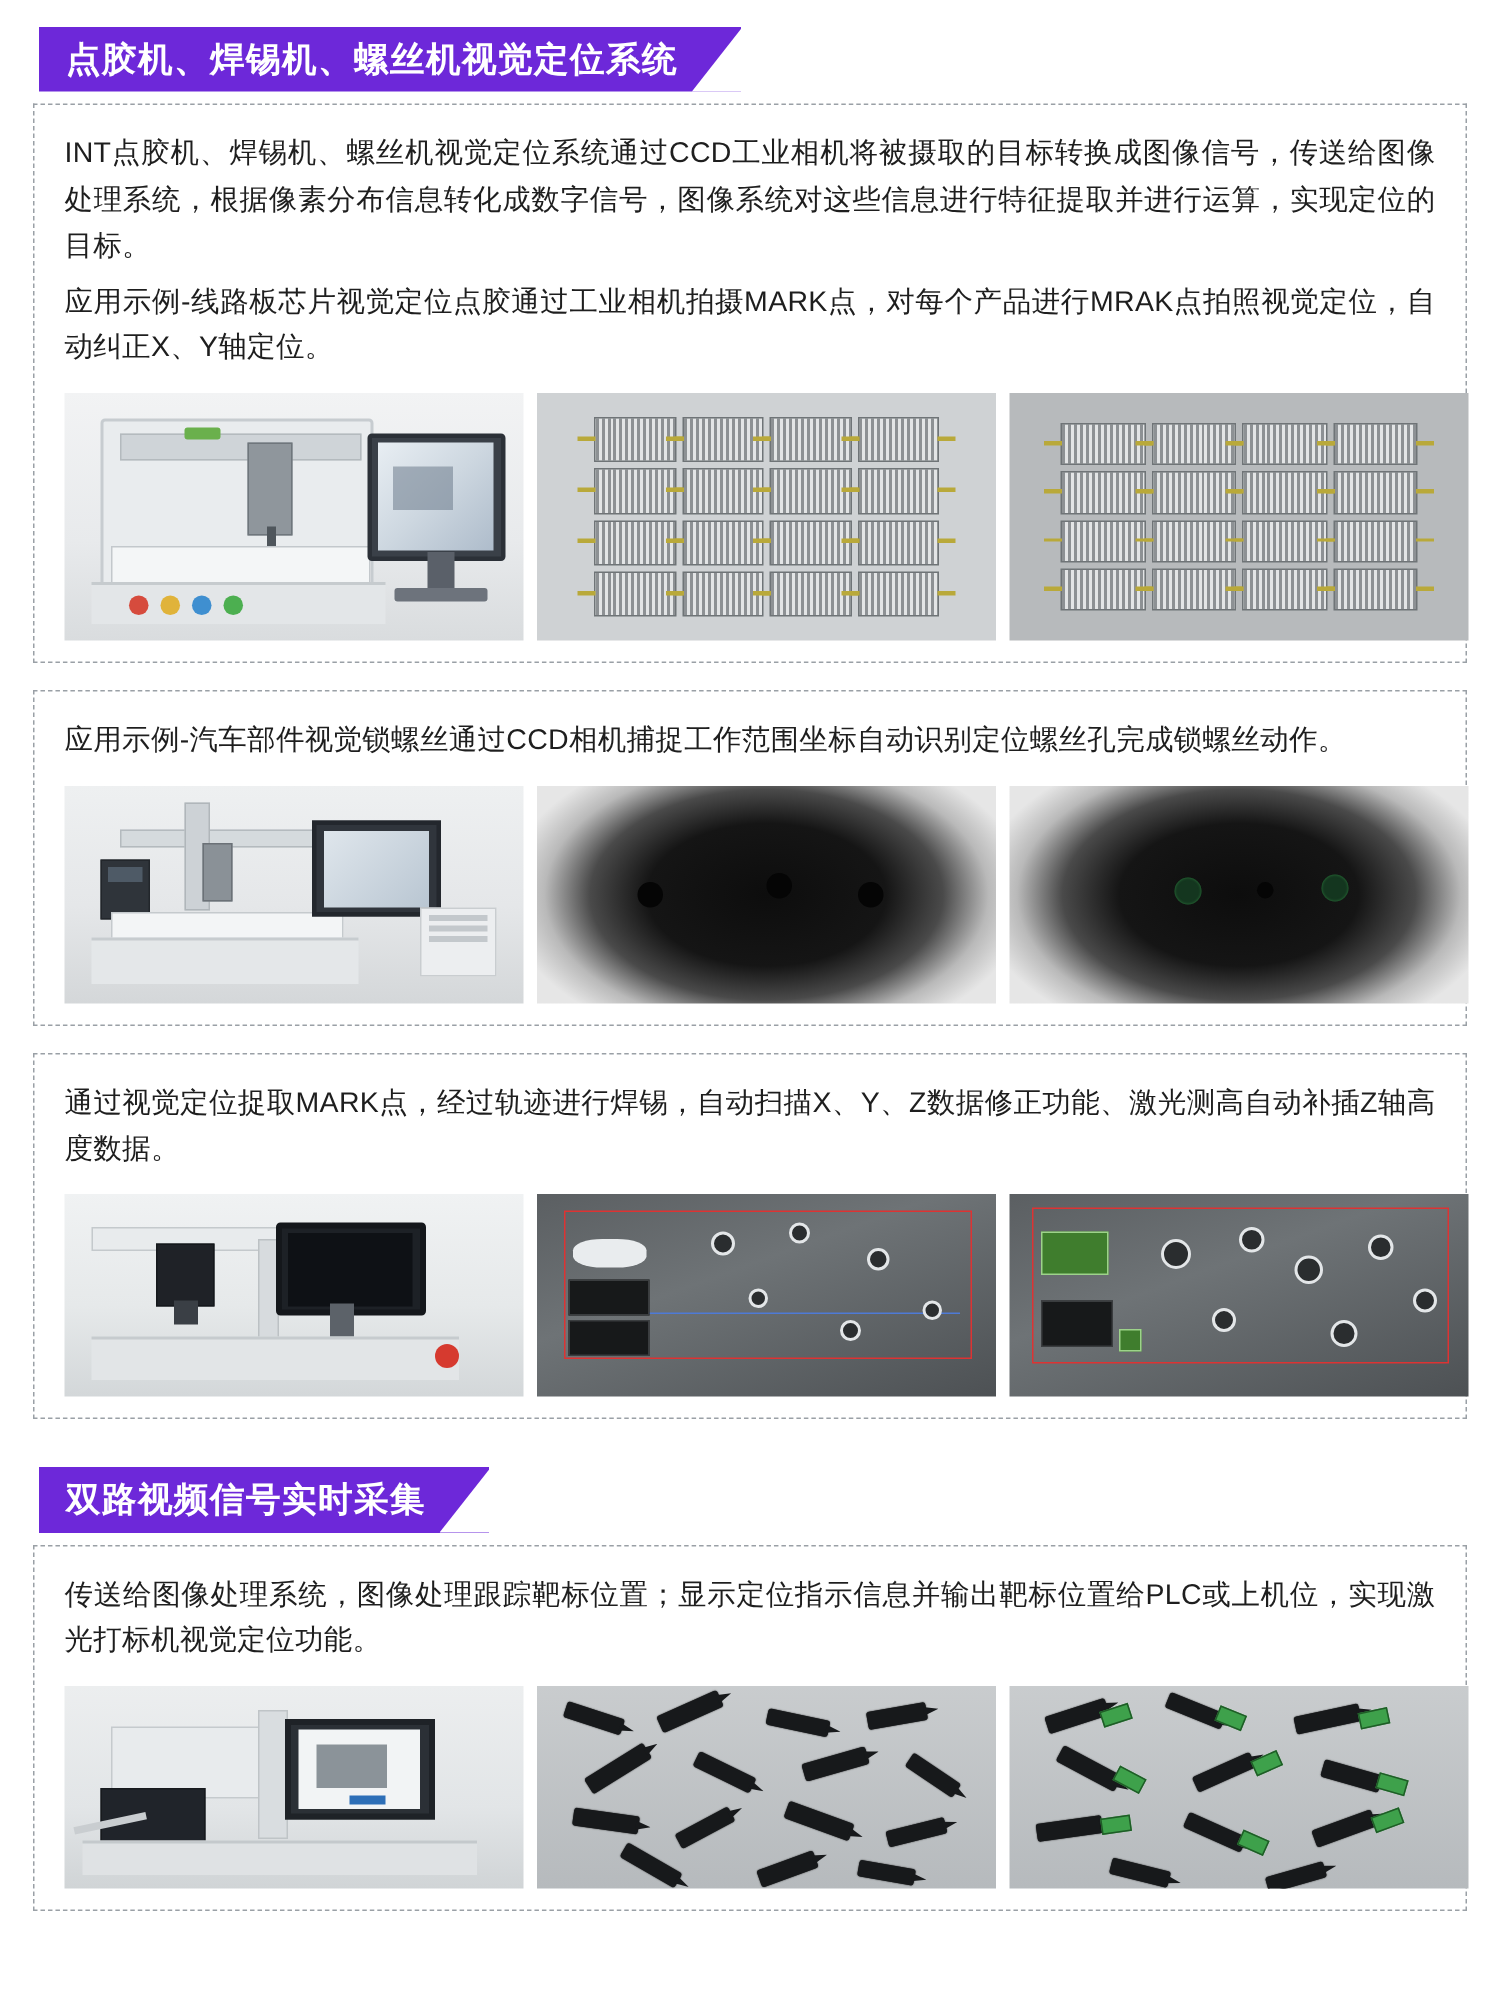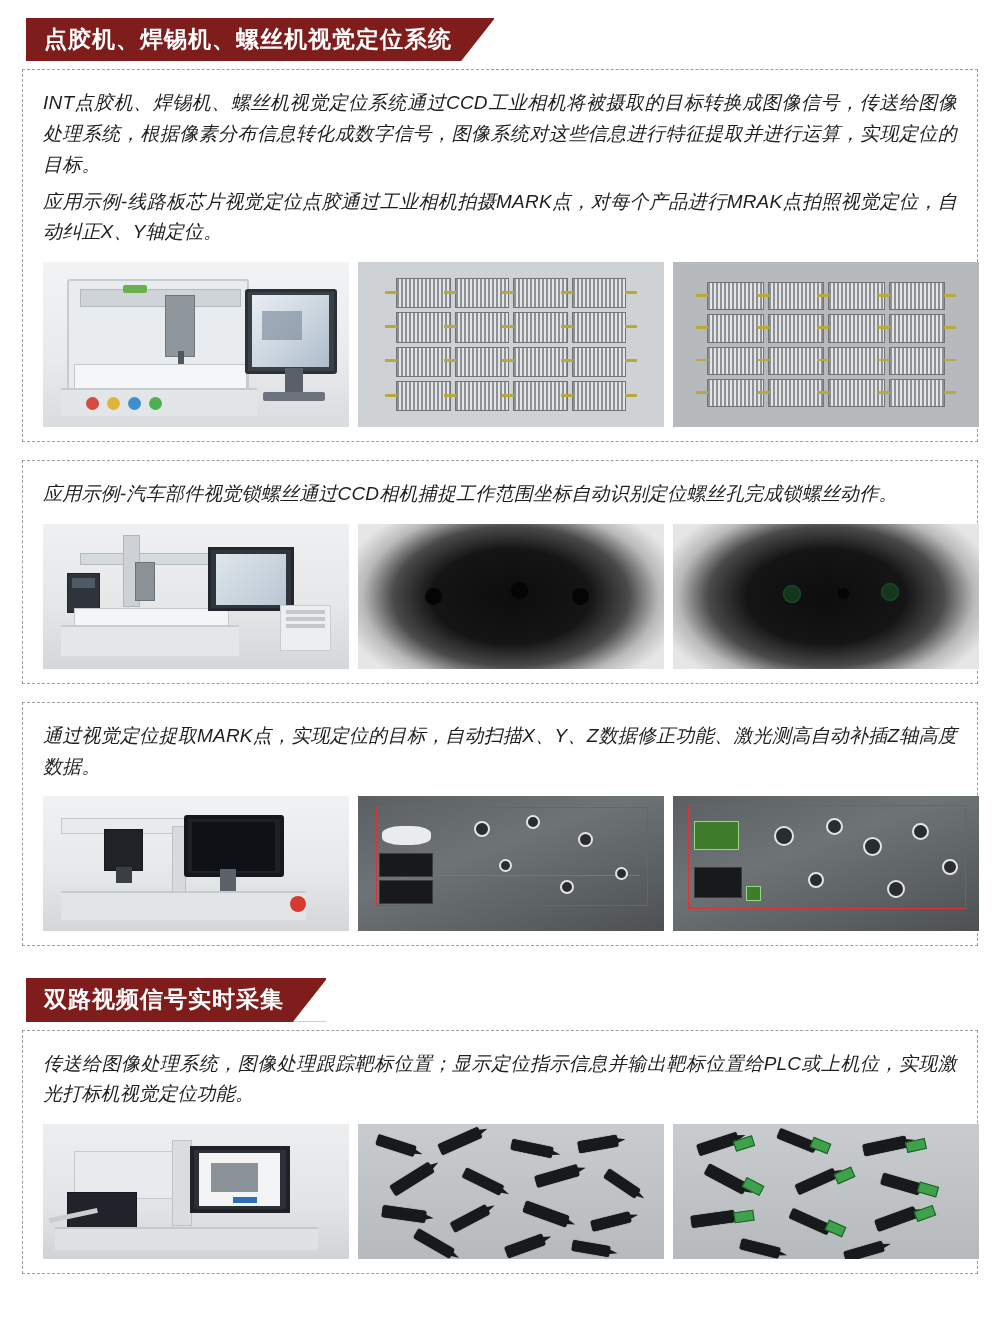--- a/index.html
+++ b/index.html
@@ -21,21 +21,21 @@
     box-sizing: border-box;
   }
 
   
   .banner-wrap {
     padding: 18px 0 8px 26px;
   }
   .banner {
     display: inline-block;
     position: relative;
-    background: #7f1d1d;
+    background: #6d28d9;
     color: #ffffff;
     font-size: 23px;
     font-weight: bold;
     letter-spacing: 1px;
     padding: 9px 42px 9px 18px;
     line-height: 1.1;
   }
   .banner::after {
     content: "";
     position: absolute;
@@ -47,21 +47,20 @@
     clip-path: polygon(100% 0, 100% 100%, 0 100%);
   }
 
   
   .box {
     border: 1px dashed #9aa0a6;
     margin: 0 22px 18px 22px;
     padding: 18px 20px 14px 20px;
     box-sizing: border-box;
     background: #ffffff;
-    font-style: italic;
   }
 
   .para {
     font-size: 19px;
     line-height: 1.62;
     color: #1e1e1e;
     margin: 0 0 4px 0;
     text-align: justify;
     letter-spacing: 0.2px;
   }
@@ -394,21 +393,21 @@
 
       <div class="shot vignette" style="width:306px;height:145px;">
         <div class="hole green" style="left:36%;top:42%;width:18px;height:18px;"></div>
         <div class="hole" style="left:54%;top:44%;width:11px;height:11px;"></div>
         <div class="hole green" style="left:68%;top:41%;width:18px;height:18px;"></div>
       </div>
     </div>
   </div>
 
   <div class="box">
-    <p class="para">通过视觉定位捉取MARK点，实现定位的目标，自动扫描X、Y、Z数据修正功能、激光测高自动补插Z轴高度数据。</p>
+    <p class="para">通过视觉定位捉取MARK点，经过轨迹进行焊锡，自动扫描X、Y、Z数据修正功能、激光测高自动补插Z轴高度数据。</p>
 
     <div class="strip">
       <div class="shot machine-c" style="width:306px;height:135px;">
         <div class="mC-beam"></div>
         <div class="mC-head"></div>
         <div class="mC-lens"></div>
         <div class="mC-post"></div>
         <div class="mC-monitor">
             <span></span>
           </div>

